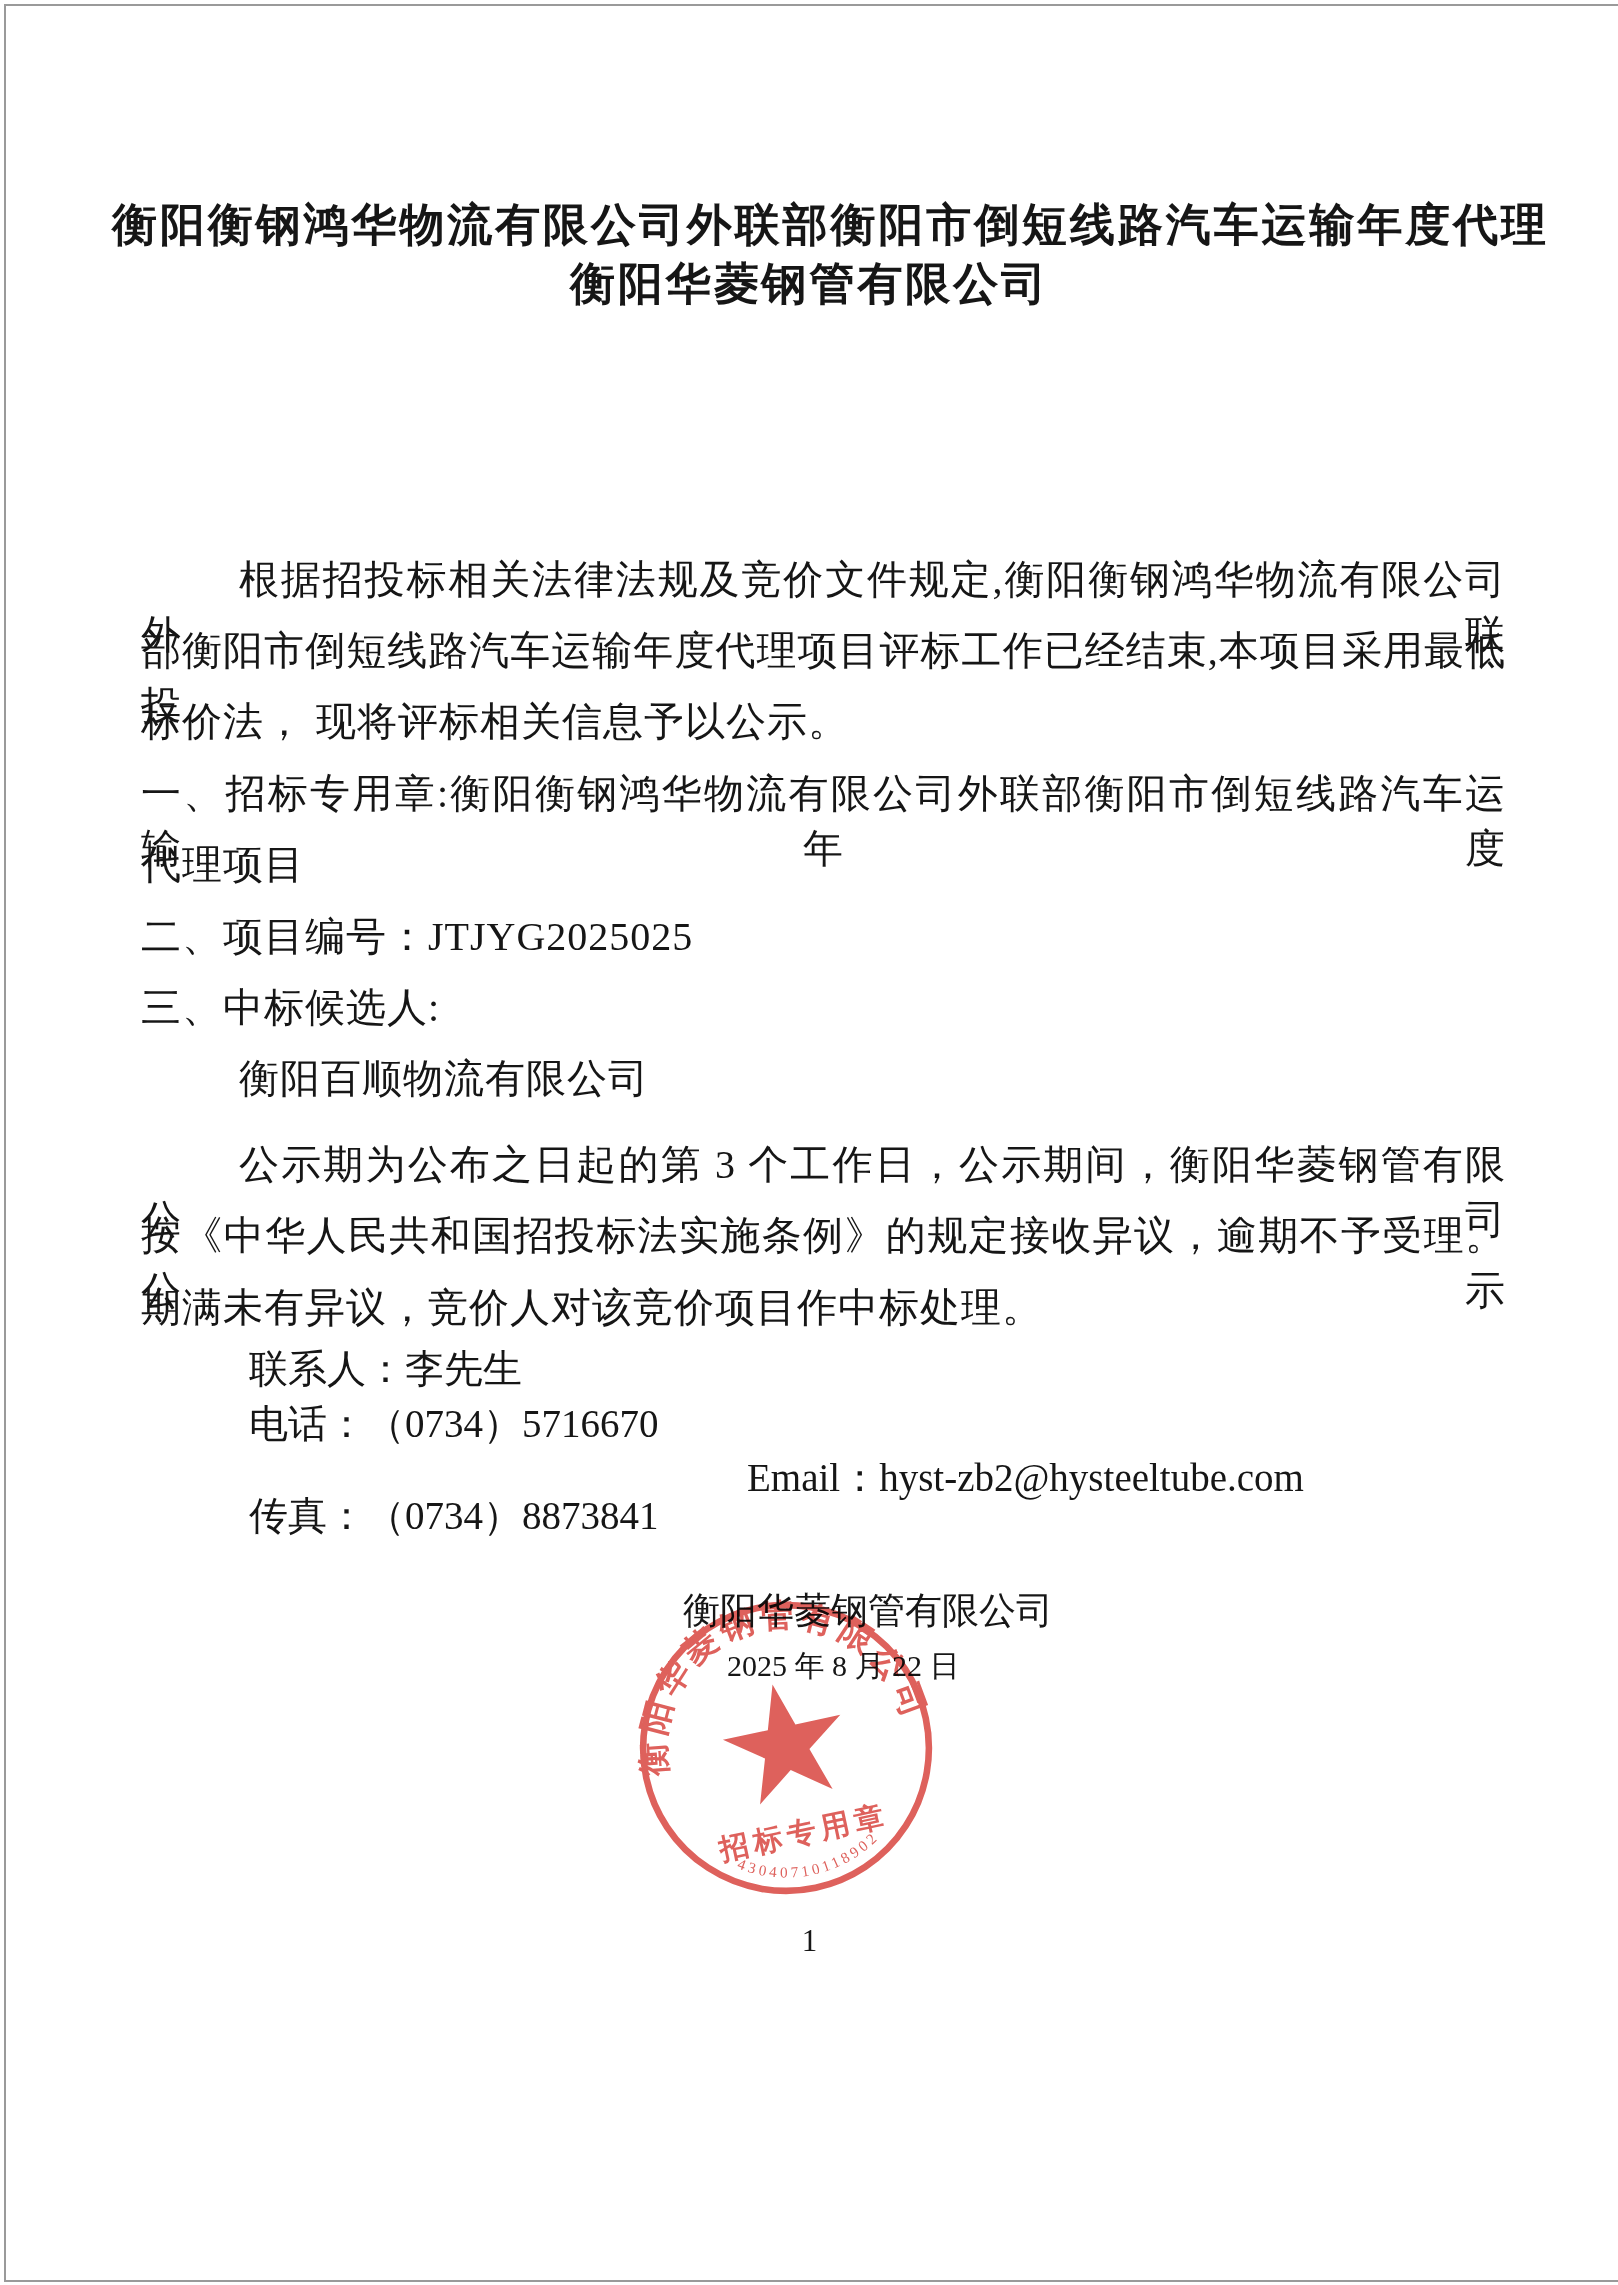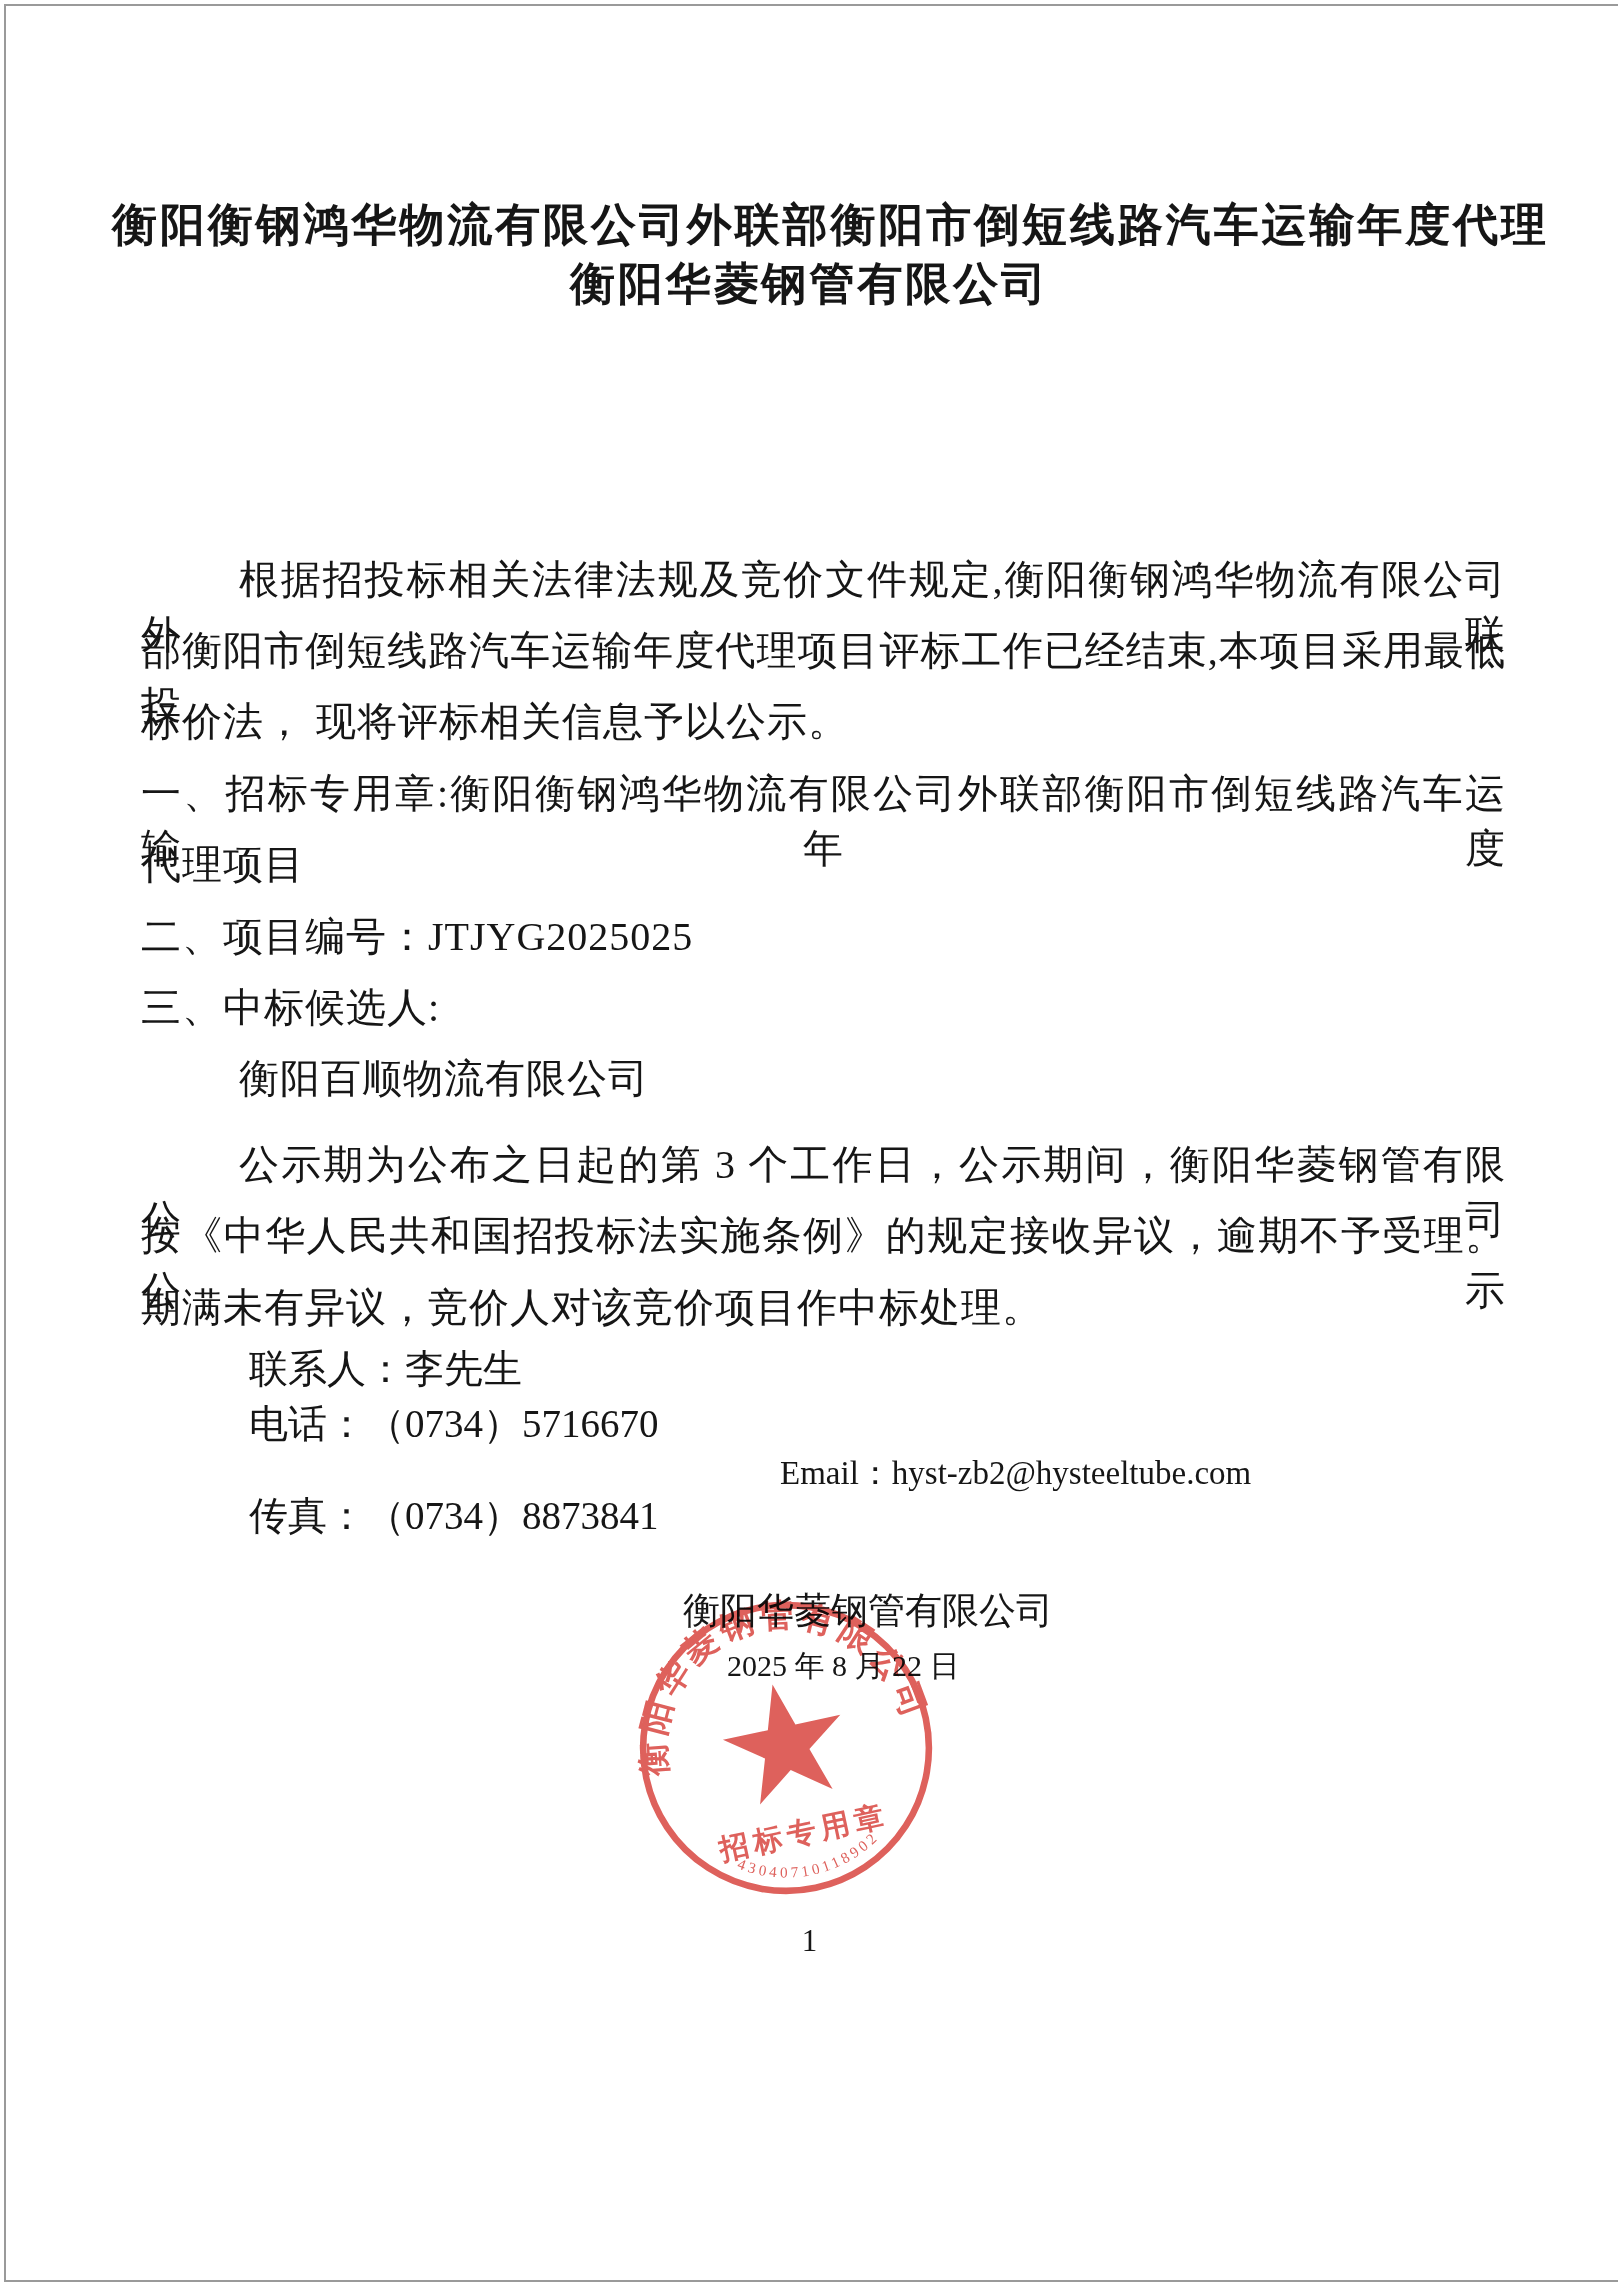--- a/index.html
+++ b/index.html
@@ -37,22 +37,22 @@
     text-align:justify;
     text-align-last:justify;
   }
   .indent{ text-indent:98px; }
   .contact-line{
     position:absolute;left:249px;
     font-size:39px;
     white-space:nowrap;
   }
   .email{
-    position:absolute;left:780px;
-    font-size:33px;
+    position:absolute;left:747px;
+    font-size:39px;
     white-space:nowrap;
   }
   .sig{
     position:absolute;
     font-size:37px;
     white-space:nowrap;
   }
   .page-num{
     position:absolute;left:0;width:1619px;
     text-align:center;

